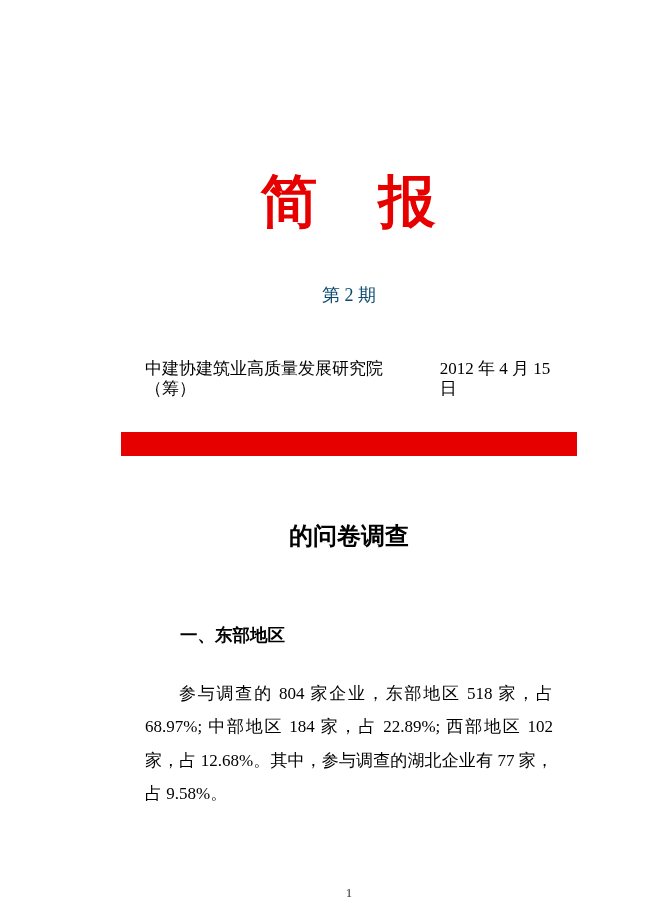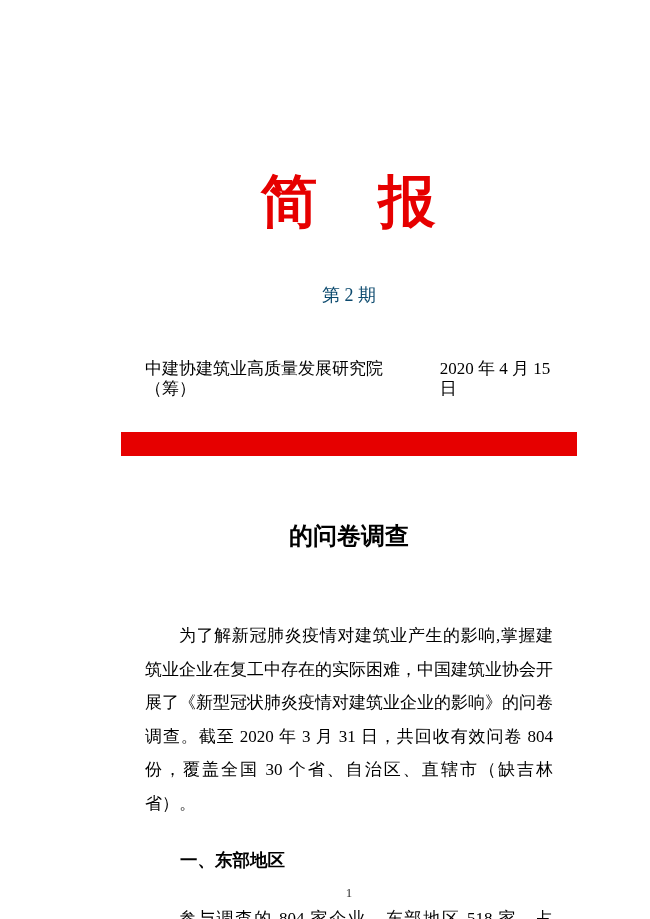--- a/index.html
+++ b/index.html
@@ -84,30 +84,29 @@
 <body>
 
 <div class="page">
 
   <div class="masthead-title">简　报</div>
 
   <div class="issue-number">第 2 期</div>
 
   <div class="pub-row">
     <span>中建协建筑业高质量发展研究院（筹）</span>
-    <span>2020 年 4 月 15 日</span>
+    <span>2012 年 4 月 15 日</span>
   </div>
 
   <div class="header-rule"></div>
 
   <div class="doc-title">
     <div>的问卷调查</div>
   </div>
 
   <div class="body-text">
-    <p>为了解新冠肺炎疫情对建筑业产生的影响,掌握建筑业企业在复工中存在的实际困难，中国建筑业协会开展了《新型冠状肺炎疫情对建筑业企业的影响》的问卷调查。截至 2020 年 3 月 31 日，共回收有效问卷 804 份，覆盖全国 30 个省、自治区、直辖市（缺吉林省）。</p>
     <div class="section-heading">一、东部地区</div>
     <p>参与调查的 804 家企业，东部地区 518 家，占 68.97%; 中部地区 184 家，占 22.89%; 西部地区 102 家，占 12.68%。其中，参与调查的湖北企业有 77 家，占 9.58%。</p>
   </div>
 
   <div class="page-number">1</div>
 
 </div>
 
 </body></html>

